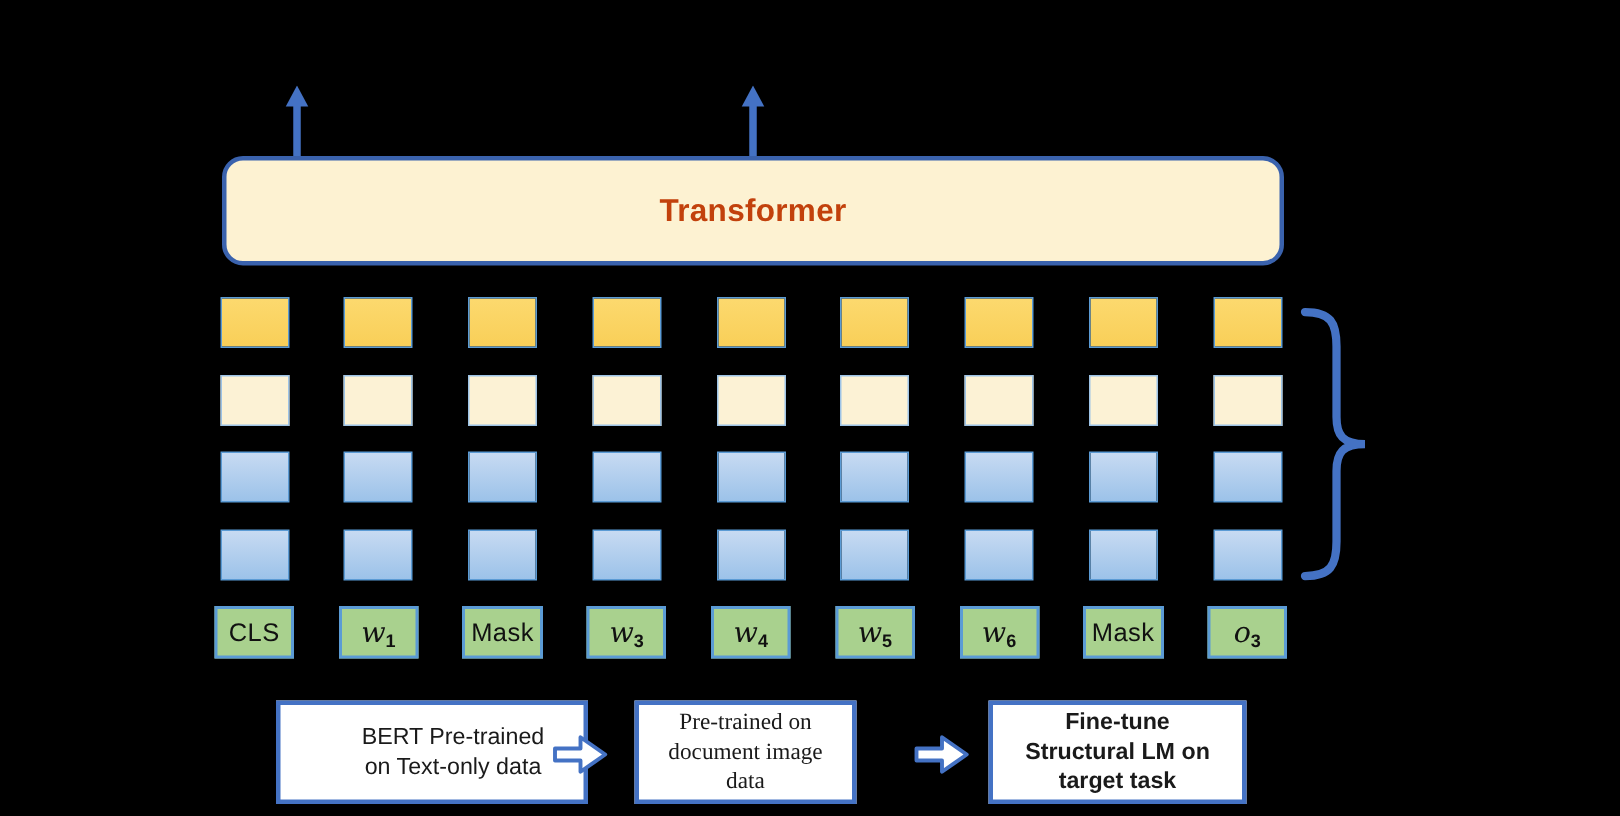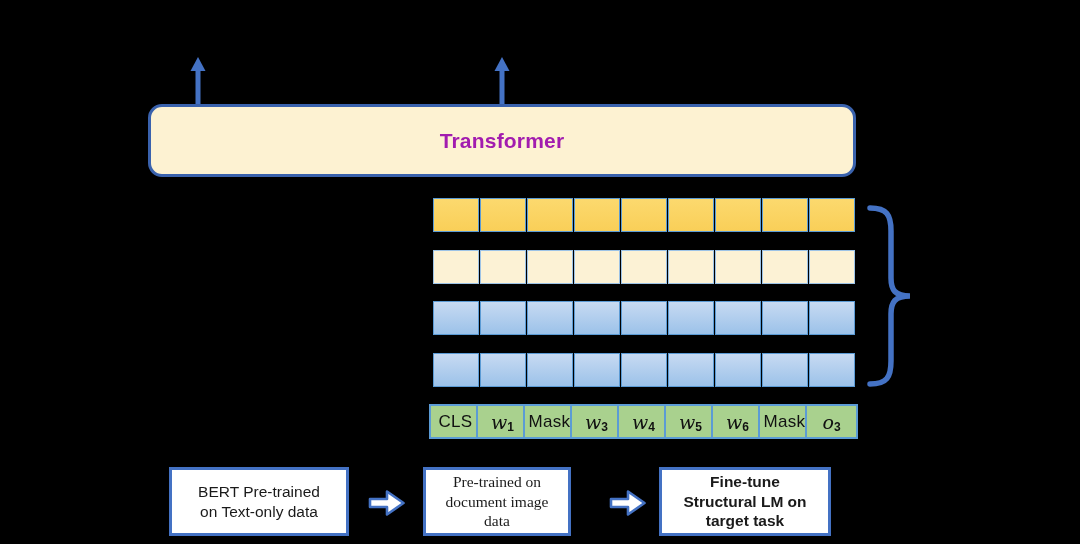--- a/index.html
+++ b/index.html
@@ -18,36 +18,36 @@
     left: 148px; top: 104px;
     width: 702px; height: 67px;
     background: #FDF2D2;
     border: 3px solid #3A62AD;
     border-radius: 14px;
     display: flex; align-items: center; justify-content: center;
   }
   .transformer-label {
     font-size: 21px;
     font-weight: bold;
-    color: #a21caf;
+    color: #c2410c;
     letter-spacing: 0.2px;
   }
 
   
   .up-arrow { position: absolute; width: 18px; height: 48px; top: 57px; }
   .up-arrow.a1 { left: 189px; }
   .up-arrow.a2 { left: 493px; }
 
   
   .grid {
     position: absolute;
     left: 146px; top: 198px;
     width: 709px;
     display: flex;
-    justify-content: flex-end;
+    justify-content: space-between;
   }
   .col {
     display: flex;
     flex-direction: column;
     align-items: center;
     gap: 17.5px;
     width: 47px;
   }
   .cell {
     width: 44px; height: 32px;
@@ -86,21 +86,21 @@
     background: #ffffff;
     border: 3px solid #4472C4;
     display: flex; align-items: center; justify-content: center;
     text-align: center;
     font-size: 15.5px;
     line-height: 1.28;
     color: #1a1a1a;
     white-space: pre-line;
     box-sizing: content-box;
   }
-  .flow-box.b1 { left: 169px; width: 174px; }
+  .flow-box.b1 { left: 184px; width: 174px; padding-left: 28px; }
   .flow-box.b2 { left: 423px; width: 142px; font-family: Liberation Serif, serif; }
   .flow-box.b3 { left: 659px; width: 166px; font-weight: bold; }
 
   .flow-arrow { position: absolute; top: 488px; width: 38px; height: 30px; }
   .flow-arrow.fa1 { left: 368px; }
   .flow-arrow.fa2 { left: 609px; }
 </style>
 </head>
 <body>
 

